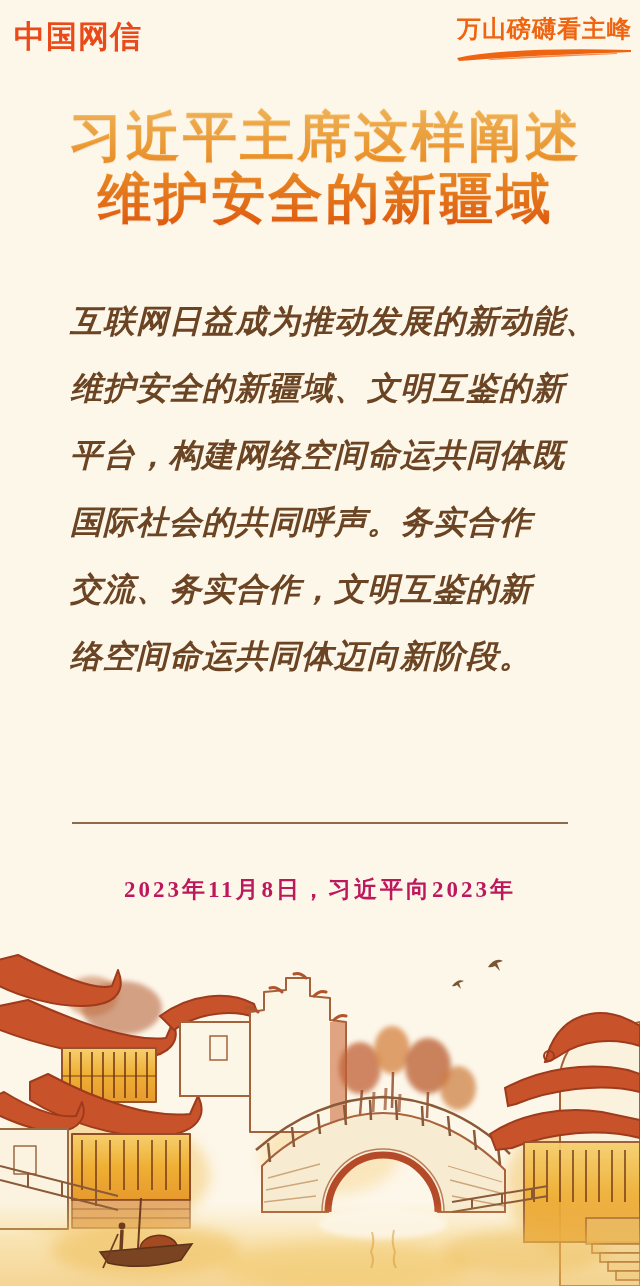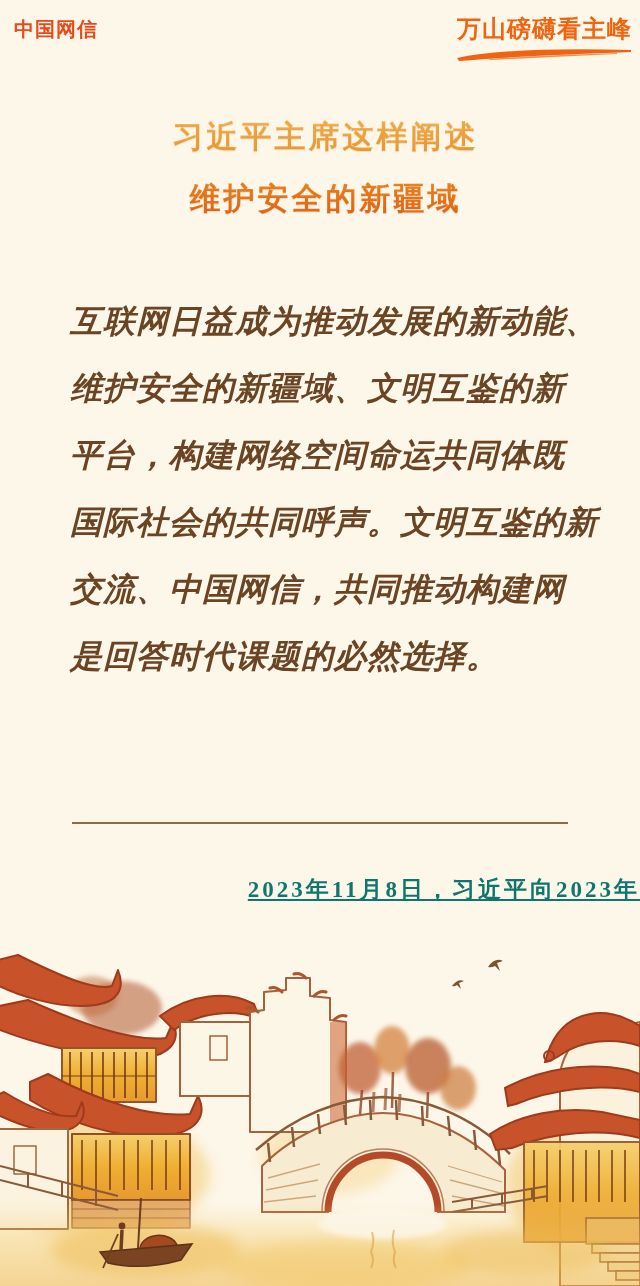--- a/index.html
+++ b/index.html
@@ -6,35 +6,35 @@
   .poster{
     position:relative;
     width:640px;height:1286px;
     background:#fdf7ea;
     overflow:hidden;
     font-family:"Liberation Sans",sans-serif;
   }
   
   .brand{
     position:absolute;top:16px;left:14px;
-    font-size:20px;font-weight:700;letter-spacing:1px;
+    font-size:31px;font-weight:700;letter-spacing:1px;
     color:#ea4a1a;
   }
   .slogan-wrap{position:absolute;top:13px;right:8px;text-align:left;}
   .slogan{
     font-size:24px;font-weight:700;letter-spacing:1px;
     color:#ef6410;white-space:nowrap;
   }
   .slogan-swoosh{display:block;margin-top:2px;margin-left:auto;}
   
   .title{
     position:absolute;top:106px;left:0;right:0;
     text-align:center;
     font-family:"Liberation Serif","DejaVu Serif",serif;
-    font-weight:700;font-size:31px;line-height:62px;letter-spacing:3px;
+    font-weight:700;font-size:54px;line-height:62px;letter-spacing:3px;
     color:#ef7c1e;
     background:linear-gradient(180deg,#f8c468 0%,#f29b2e 45%,#e55a10 100%);
     -webkit-background-clip:text;background-clip:text;
     -webkit-text-fill-color:transparent;
     text-shadow:0 1px 1px rgba(180,80,10,0.15);
     padding-left:11px;
   }
   
   .quote{
     position:absolute;top:288px;left:70px;right:64px;
@@ -44,24 +44,24 @@
   }
   .quote .q-line{white-space:nowrap;}
   
   .divider{
     position:absolute;top:822px;left:72px;width:496px;height:2px;
     background:#8d6b4a;
   }
   
   .attribution{
     position:absolute;top:868px;left:0;right:0;
-    text-align:right;
+    text-align:center;
     font-family:"Liberation Serif","DejaVu Serif",serif;
     font-size:23px;line-height:44px;letter-spacing:3px;
-    color:#0f766e;font-weight:600;text-decoration:underline;
+    color:#be185d;font-weight:600;
   }
   
   .scene{position:absolute;left:0;bottom:0;width:640px;height:336px;}
 </style>
 </head>
 <body>
 
 <div class="poster">
 
   <div class="brand">中国网信</div>
@@ -76,23 +76,23 @@
 
   <div class="title">
     <div>习近平主席这样阐述</div>
     <div>维护安全的新疆域</div>
   </div>
 
   <div class="quote">
     <div class="q-line">互联网日益成为推动发展的新动能、</div>
     <div class="q-line">维护安全的新疆域、文明互鉴的新</div>
     <div class="q-line">平台，构建网络空间命运共同体既</div>
-    <div class="q-line">国际社会的共同呼声。文明互鉴的新</div>
-    <div class="q-line">交流、中国网信，共同推动构建网</div>
-    <div class="q-line">是回答时代课题的必然选择。</div>
+    <div class="q-line">国际社会的共同呼声。务实合作</div>
+    <div class="q-line">交流、务实合作，文明互鉴的新</div>
+    <div class="q-line">络空间命运共同体迈向新阶段。</div>
   </div>
 
   <div class="divider"></div>
 
   <div class="attribution">
     <div>2023年11月8日，习近平向2023年</div>
   </div>
 
   <svg class="scene" viewBox="0 0 640 336" preserveAspectRatio="none">
     <defs>

